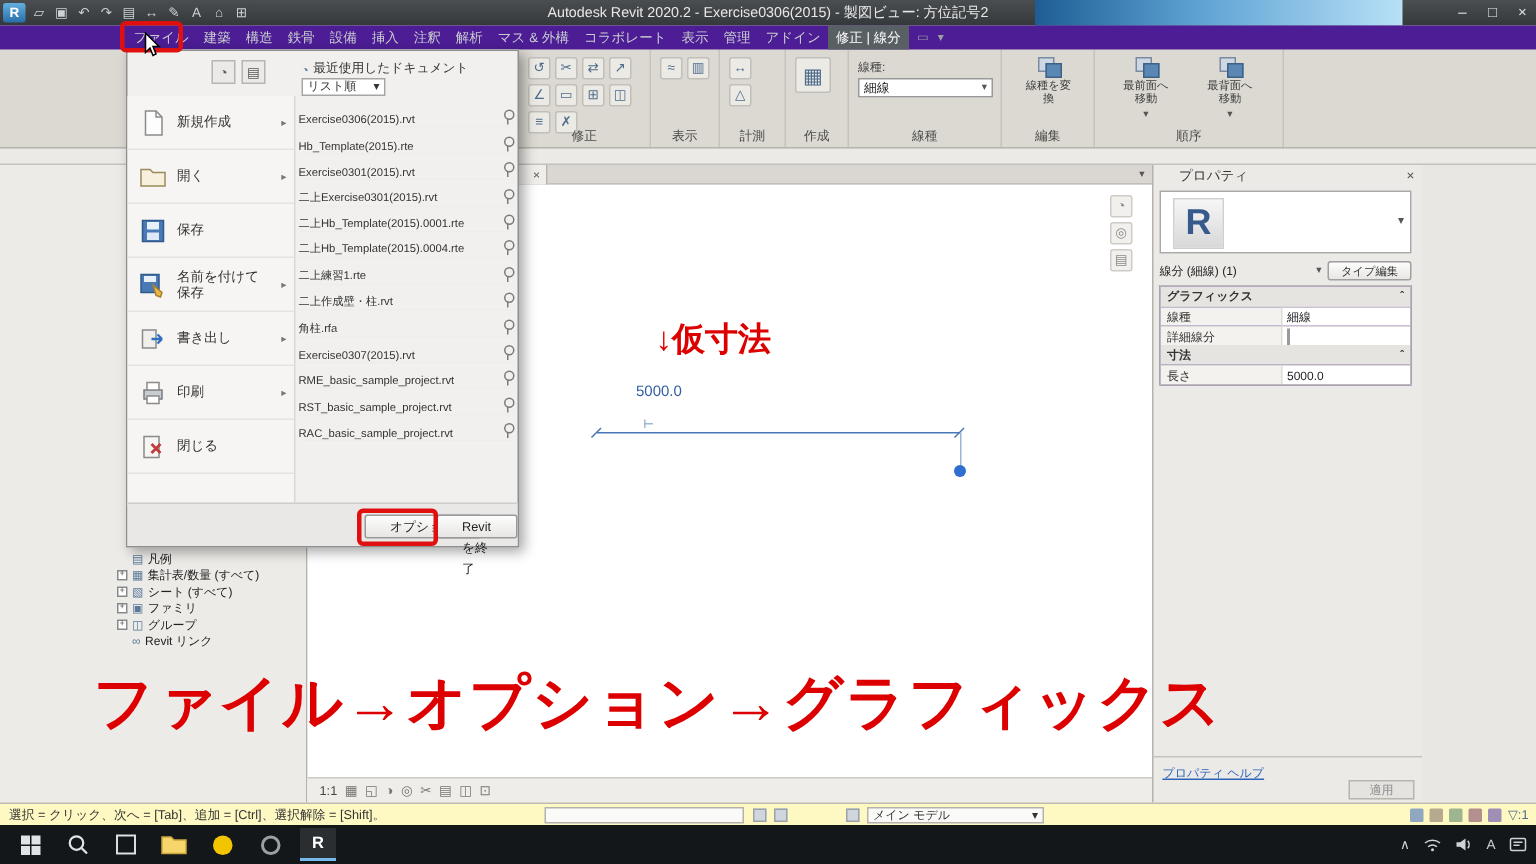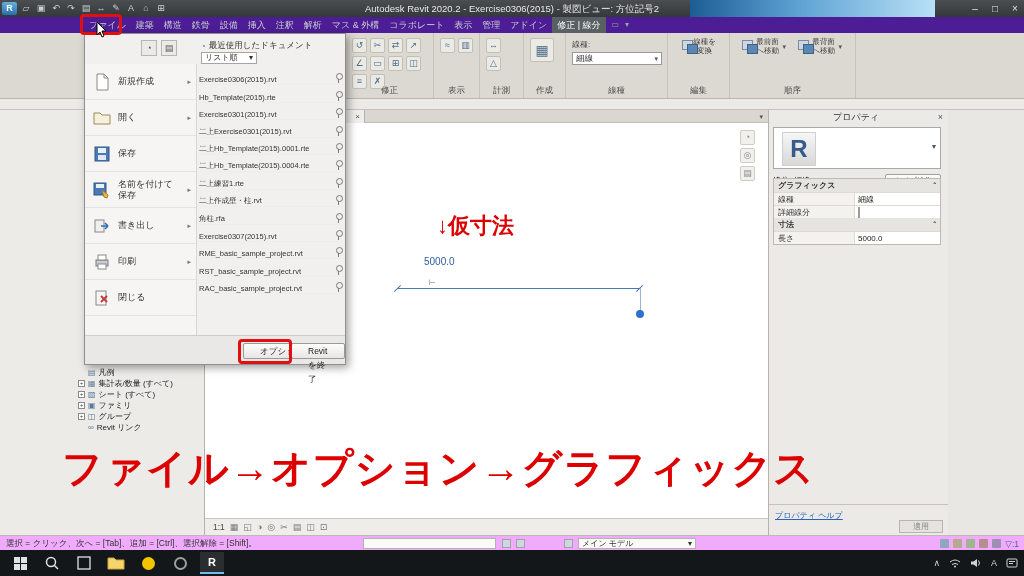--- a/index.html
+++ b/index.html
@@ -34,21 +34,21 @@
   .panel { position:absolute; top:0; height:65px; border-right:1px solid #c6c3bc; }
   .plabel { position:absolute; left:0; right:0; bottom:1px; height:12px; text-align:center;
             font-size:8.5px; color:#4a4a48; }
   .icon-grid { display:flex; flex-wrap:wrap; gap:3px; padding:5px 6px; }
   .ric { width:15px; height:15px; background:#eceae5; border:1px solid #c2bfb8; border-radius:2px;
          font-size:9px; line-height:13px; text-align:center; color:#4f6e8c; }
   .ls-label { position:absolute; left:6px; top:6px; font-size:8px; color:#444; }
   .rsel { position:absolute; left:6px; top:19px; width:90px; height:13px; background:#fff;
           border:1px solid #999; font-size:8.5px; display:flex; justify-content:space-between;
           padding:0 3px; line-height:11px; color:#222; }
-  .stackbtn { position:absolute; top:5px; display:flex; flex-direction:row; align-items:center; gap:2px; }
+  .stackbtn { position:absolute; top:5px; display:flex; flex-direction:column; align-items:center; gap:2px; }
   .stackbtn .txt { font-size:7.5px; color:#3b3b3b; text-align:center; line-height:1.15; }
   .lay { position:relative; width:15px; height:13px; }
   .lay::before { content:""; position:absolute; left:0; top:0; width:9px; height:8px; background:#cfd8e2; border:1px solid #7a8aa0; }
   .lay::after  { content:""; position:absolute; left:5px; top:4px; width:9px; height:8px; background:#5b87b5; border:1px solid #3d6285; }
   .scaret { font-size:7px; color:#555; }
 
   
   .optbar { position:absolute; left:0; top:99px; width:1024px; height:11px; background:#eceae7;
             border-bottom:1px solid #c5c2bd; z-index:4; }
 
@@ -79,33 +79,33 @@
   .ddot { position:absolute; left:431px; top:200px; width:8px; height:8px; border-radius:50%; background:#2f6fd0; }
   .vcb { position:absolute; left:0; bottom:0; width:100%; height:17px; background:#efede9;
          border-top:1px solid #ccc9c4; display:flex; align-items:center; gap:5px; padding-left:8px;
          font-size:8.5px; color:#444; }
   .vcb-ic { font-size:9px; color:#777; }
 
   
   .props { position:absolute; left:768px; top:110px; width:180px; height:425px; background:#eceae7;
            border-left:1px solid #b5b2ad; z-index:3; }
   .phead { position:absolute; left:0; top:0; width:100%; height:14px; font-size:9px; color:#333;
-           padding-left:17px; line-height:14px;margin-left:47px; }
+           padding-left:17px; line-height:14px; }
   .pclose { position:absolute; right:5px; top:0; font-size:9px; color:#555; line-height:14px; }
   .typesel { position:absolute; left:4px; top:17px; width:168px; height:42px; background:#fff; border:1px solid #a8a8a8; }
   .rlogo { position:absolute; left:8px; top:4px; width:34px; height:34px;
            background:linear-gradient(#f6f6f6,#d8d8d8); border:1px solid #cfcfcf; text-align:center;
            line-height:32px; font-size:24px; font-weight:bold; color:#365a8c; }
   .ts-caret { position:absolute; right:4px; top:14px; font-size:8px; color:#555; }
   .selrow { position:absolute; left:4px; top:63px; width:168px; height:14px; display:flex; align-items:center; }
   .selname { flex:1; font-size:8px; color:#222; white-space:nowrap; overflow:hidden; }
   .sel-caret { font-size:7px; color:#555; margin-right:4px; }
   .editbtn { width:56px; height:13px; border:1px solid #a0a0a0; background:linear-gradient(#fdfdfd,#e7e6e3);
              font-size:7.5px; color:#333; text-align:center; line-height:11px; border-radius:2px; }
-  .ptable { position:absolute; left:4px; top:68px; width:168px; border:1px solid #bdbab5; background:#4c1d95; font-size:8px; }
+  .ptable { position:absolute; left:4px; top:80px; width:168px; border:1px solid #bdbab5; background:#4c1d95; font-size:8px; }
   .psec { height:13px; line-height:13px; background:#e6e4e0; padding:0 4px; color:#333; font-weight:bold;
           display:flex; justify-content:space-between; }
   .prow { display:flex; height:13px; line-height:13px; border-top:1px solid #dedbd6; }
   .plbl { width:80px; background:#f3f2ef; padding-left:4px; color:#333; }
   .pval { flex:1; border-left:1px solid #dedbd6; padding-left:3px; background:#fff; color:#222; }
   .cb { width:7px; height:7px; border:1px solid #9a9a9a; background:#efefec; margin-top:3px; }
   .psep { position:absolute; left:0; bottom:30px; width:100%; border-top:1px solid #c5c2bd; }
   .phelp { position:absolute; left:6px; bottom:14px; font-size:8px; color:#2a62b8; text-decoration:underline; }
   .papply { position:absolute; right:5px; bottom:2px; width:44px; height:13px; font-size:8px; color:#8a8a8a;
             background:#e5e3df; border:1px solid #b8b5b0; text-align:center; line-height:11px; }
@@ -130,21 +130,21 @@
   .fm-doc .nm { flex:1; font-size:7.5px; color:#333; white-space:nowrap; overflow:hidden; }
   .pin { width:9px; height:11px; position:relative; flex:none; }
   .pin::before { content:""; position:absolute; top:0; left:2px; width:5px; height:5px; border:1px solid #7a7a7a; border-radius:50%; }
   .pin::after { content:""; position:absolute; top:6px; left:4px; width:1px; height:4px; background:#7a7a7a; }
   .fm-bottom { position:absolute; left:0; bottom:0; width:100%; height:29px; background:#e9e8e6; border-top:1px solid #cfcecc; }
   .fm-btn { position:absolute; top:7px; height:16px; font-size:8.5px; color:#222;
             background:linear-gradient(#fdfdfd,#e7e6e4); border:1px solid #9a9a9a; border-radius:2px;
             padding:0 16px; line-height:14px; }
 
   
-  .statusbar { position:absolute; left:0; top:535px; width:1024px; height:15px; background:#f0abfc;
+  .statusbar { position:absolute; left:0; top:535px; width:1024px; height:15px; background:#fef9c3;
                border-top:1px solid #bdbab5; z-index:10; font-size:8.5px; color:#333; }
   .sb-hint { position:absolute; left:6px; top:0; line-height:15px; }
   .sb-combo { position:absolute; top:2px; height:11px; background:#fafaf8; border:1px solid #b5b2ad; }
   .sb-ic { position:absolute; top:3px; width:9px; height:9px; background:#cfd6dd; border:1px solid #9aa2aa; }
   .sb-main { position:absolute; left:578px; top:2px; width:118px; height:11px; background:#fafaf8;
              border:1px solid #b5b2ad; font-size:8px; display:flex; justify-content:space-between;
              padding:0 3px; line-height:9px; }
   .sb-right { position:absolute; right:5px; top:0; height:15px; display:flex; align-items:center; gap:4px; }
   .sb-sq { width:9px; height:9px; border-radius:1px; }
   .sb-filter { font-size:8.5px; color:#4a6a8a; }

